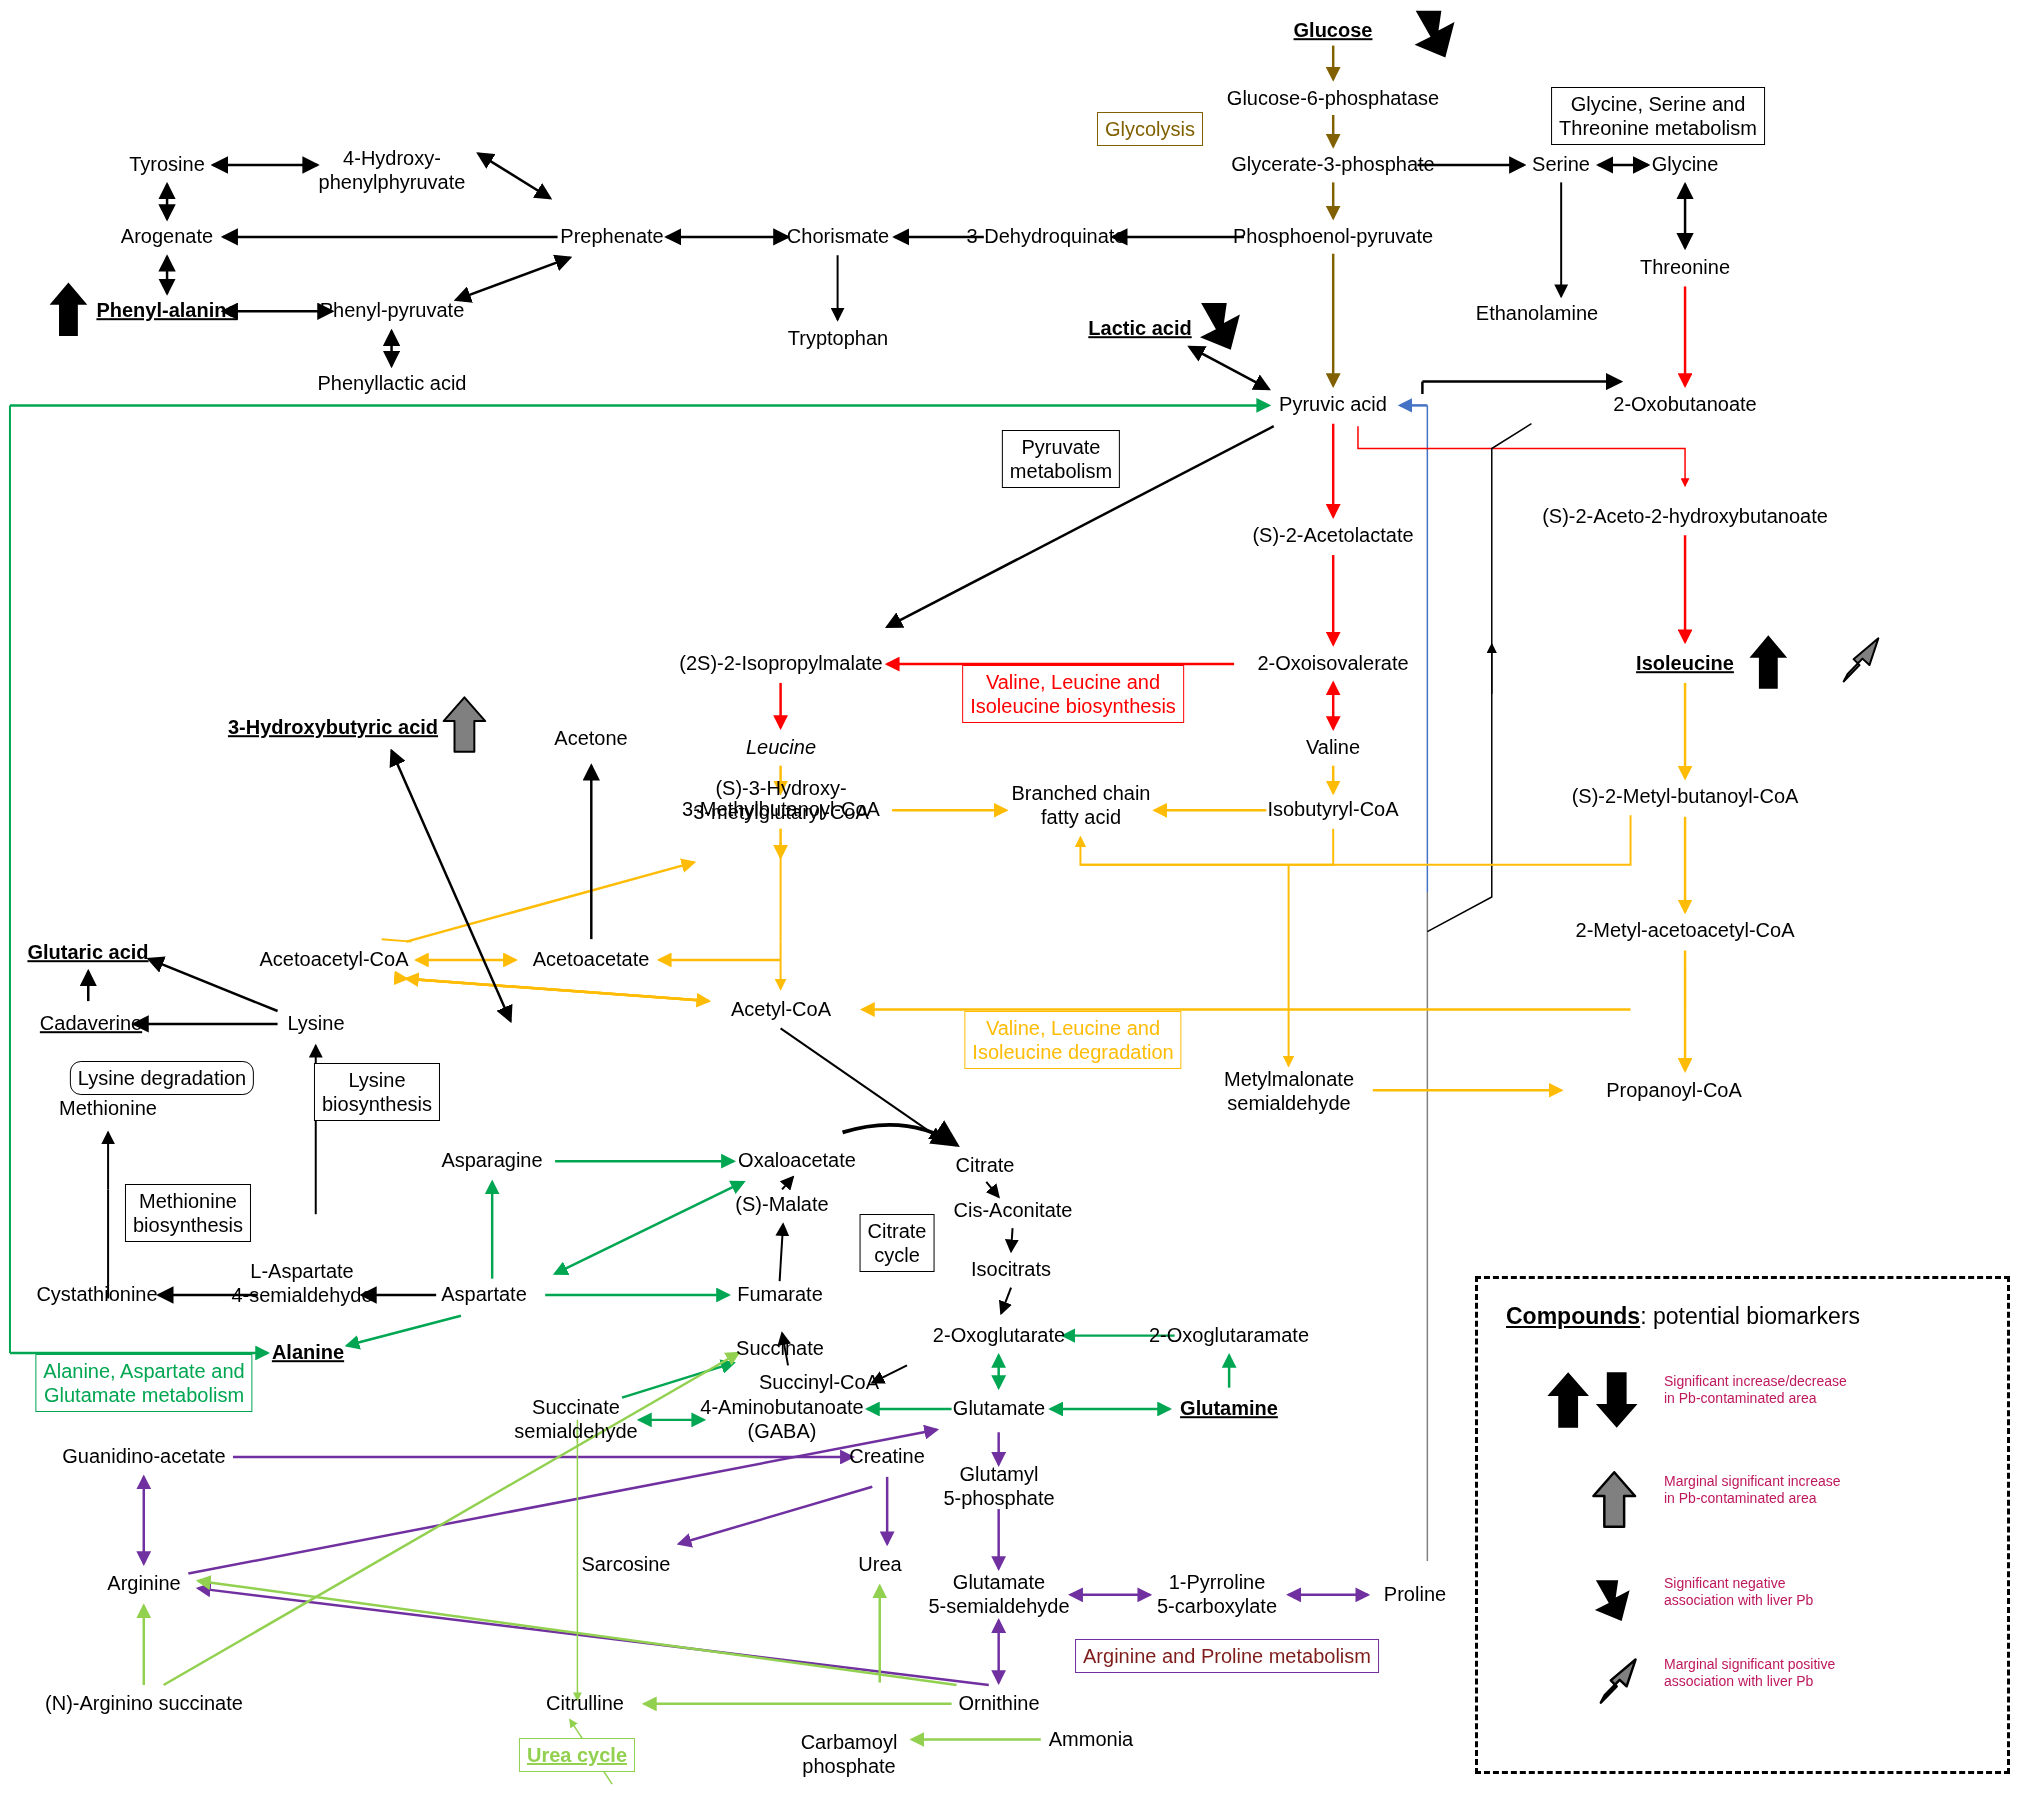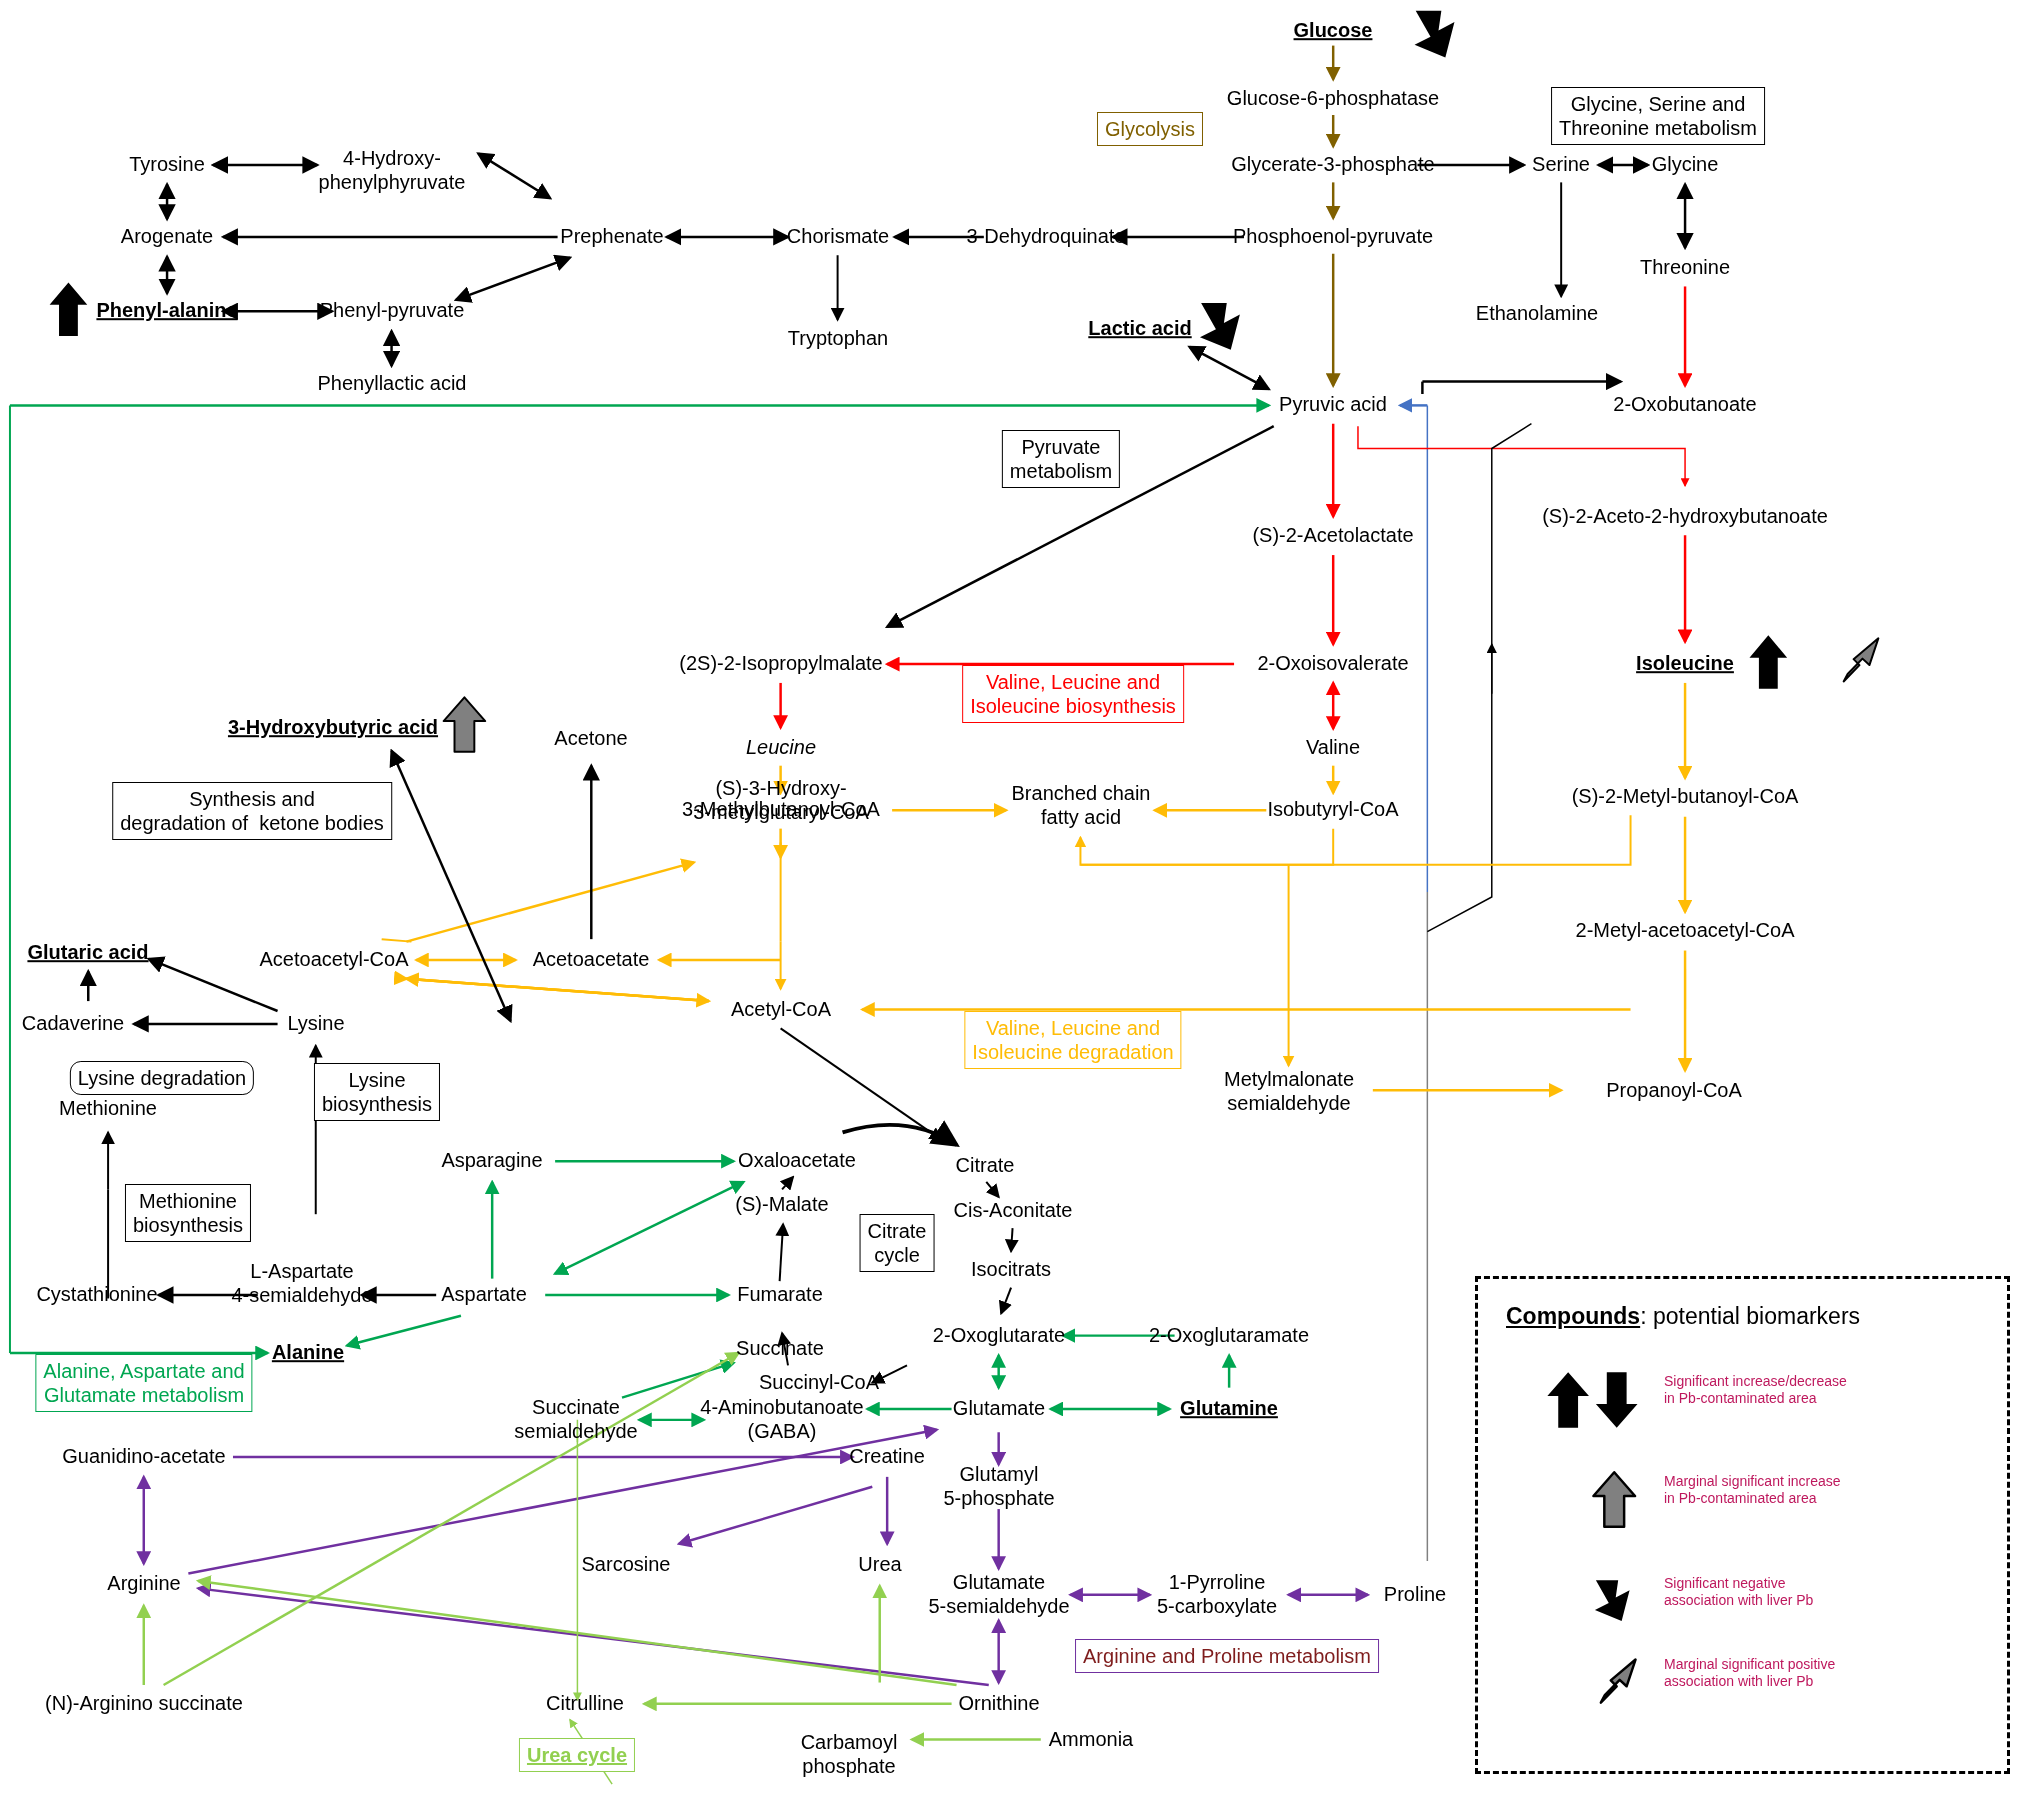--- a/index.html
+++ b/index.html
@@ -259,21 +259,20 @@
       <line x1="1235" y1="3600" x2="1150" y2="3470" stroke="#92D050" stroke-width="3" marker-end="url(#ah-lg)"></line>
       <line x1="1165" y1="2865" x2="1165" y2="3430" stroke="#92D050" stroke-width="3" marker-end="url(#ah-lg)"></line>
       <line x1="1165" y1="2880" x2="1165" y2="2910" stroke="#92D050" stroke-width="3"></line>
     </g>
   </svg>
 
   <div class="pbox olive" style="left:1150px;top:129px;">Glycolysis</div>
   <div class="pbox" style="left:1658px;top:116px;">Glycine, Serine and<br>Threonine metabolism</div>
   <div class="pbox" style="left:1061px;top:459px;">Pyruvate<br>metabolism</div>
   <div class="pbox red" style="left:1073px;top:694px;">Valine, Leucine and<br>Isoleucine biosynthesis</div>
-  <div class="pbox" style="left:252px;top:811px;">Synthesis and<br>degradation of&nbsp; ketone bodies</div>
   <div class="pbox" style="left:162px;top:1078px;border-radius:11px;">Lysine degradation</div>
   <div class="pbox" style="left:377px;top:1092px;">Lysine<br>biosynthesis</div>
   <div class="pbox" style="left:188px;top:1213px;">Methionine<br>biosynthesis</div>
   <div class="pbox orange" style="left:1073px;top:1040px;">Valine, Leucine and<br>Isoleucine degradation</div>
   <div class="pbox" style="left:897px;top:1243px;">Citrate<br>cycle</div>
   <div class="pbox green" style="left:144px;top:1383px;">Alanine, Aspartate and<br>Glutamate metabolism</div>
   <div class="pbox purple" style="left:1227px;top:1656px;">Arginine and Proline metabolism</div>
   <div class="pbox lgreen" style="left:577px;top:1755px;">Urea cycle</div>
 
   <div class="node bio" style="left:1333px;top:31px;">Glucose</div>
@@ -309,21 +308,21 @@
   <div class="node" style="left:781px;top:810px;">3-Methylbutanoyl-CoA</div>
   <div class="node" style="left:1081px;top:806px;">Branched chain<br>fatty acid</div>
   <div class="node" style="left:1333px;top:810px;">Isobutyryl-CoA</div>
   <div class="node" style="left:1685px;top:797px;">(S)-2-Metyl-butanoyl-CoA</div>
   <div class="node" style="left:781px;top:801px;">(S)-3-Hydroxy-<br>3-metylglutaryl-CoA</div>
   <div class="node" style="left:334px;top:960px;">Acetoacetyl-CoA</div>
   <div class="node" style="left:591px;top:960px;">Acetoacetate</div>
   <div class="node" style="left:1685px;top:931px;">2-Metyl-acetoacetyl-CoA</div>
   <div class="node bio" style="left:88px;top:953px;">Glutaric acid</div>
   <div class="node" style="left:781px;top:1010px;">Acetyl-CoA</div>
-  <div class="node" style="left:73px;top:1024px;">Cadaverine</div>
+  <div class="node" style="left:91px;top:1024px;text-decoration:underline;">Cadaverine</div>
   <div class="node" style="left:316px;top:1024px;">Lysine</div>
   <div class="node" style="left:1289px;top:1092px;">Metylmalonate<br>semialdehyde</div>
   <div class="node" style="left:1674px;top:1091px;">Propanoyl-CoA</div>
   <div class="node" style="left:108px;top:1109px;">Methionine</div>
   <div class="node" style="left:492px;top:1161px;">Asparagine</div>
   <div class="node" style="left:797px;top:1161px;">Oxaloacetate</div>
   <div class="node" style="left:985px;top:1166px;">Citrate</div>
   <div class="node" style="left:782px;top:1205px;">(S)-Malate</div>
   <div class="node" style="left:1013px;top:1211px;">Cis-Aconitate</div>
   <div class="node" style="left:97px;top:1295px;">Cystathionine</div>

